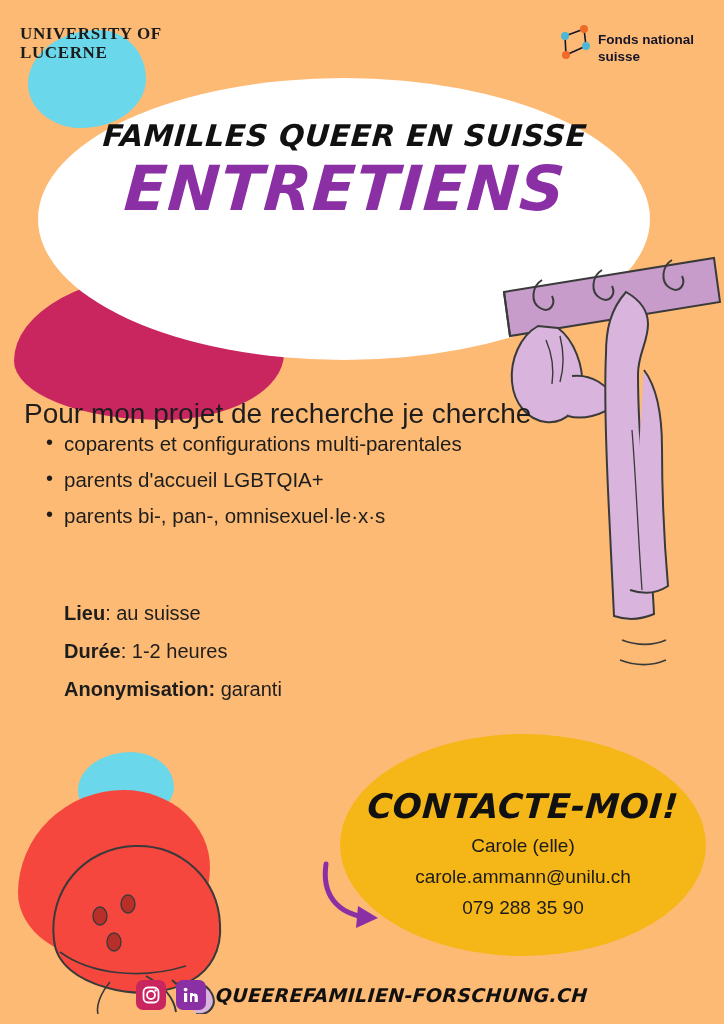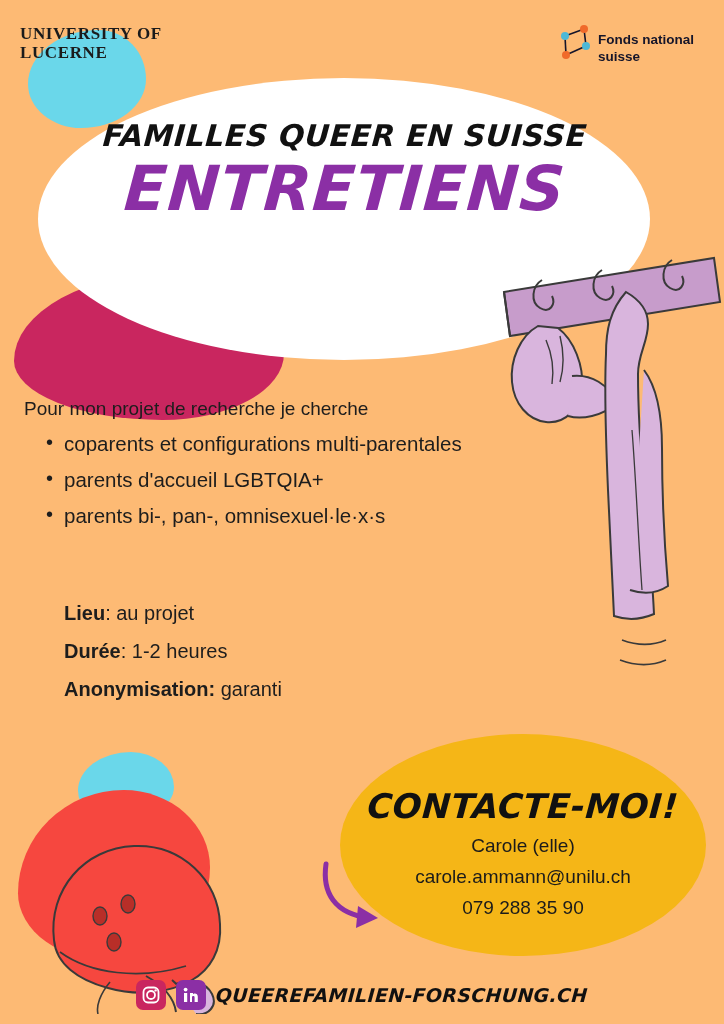--- a/index.html
+++ b/index.html
@@ -81,21 +81,21 @@
     letter-spacing: 1px; margin-top: 4px;
     transform: skewX(-4deg);
   }
 
   
   .hanger-art { position: absolute; right: 0px; top: 240px; width: 248px; height: 470px; }
 
   
   .intro {
     position: absolute; left: 24px; top: 398px;
-    font-size: 19px; color: #1d1d1d;
+    font-size: 28px; color: #1d1d1d;
   }
   ul.targets {
     position: absolute; left: 46px; top: 432px;
     list-style: none; width: 560px;
   }
   ul.targets li {
     font-size: 20.5px; color: #1d1d1d;
     margin-bottom: 12px; padding-left: 18px; position: relative;
   }
   ul.targets li::before {
@@ -209,21 +209,21 @@
 
   <div class="intro">Pour mon projet de recherche je cherche</div>
   <ul class="targets">
     <li>coparents et configurations multi-parentales</li>
     <li>parents d'accueil LGBTQIA+</li>
     <li>parents bi-, pan-, omnisexuel·le·x·s</li>
   </ul>
 
   <div class="details">
     <div class="row">
-      <b>Lieu</b><span>: </span><span>au projet</span>
+      <b>Lieu</b><span>: </span><span>au suisse</span>
     </div>
     <div class="row">
       <b>Durée</b><span>: </span><span>1-2 heures</span>
     </div>
     <div class="row">
       <b>Anonymisation:</b><span> </span><span>garanti</span>
     </div>
   </div>
 
   <svg class="helmet-art" viewBox="0 0 240 190">

